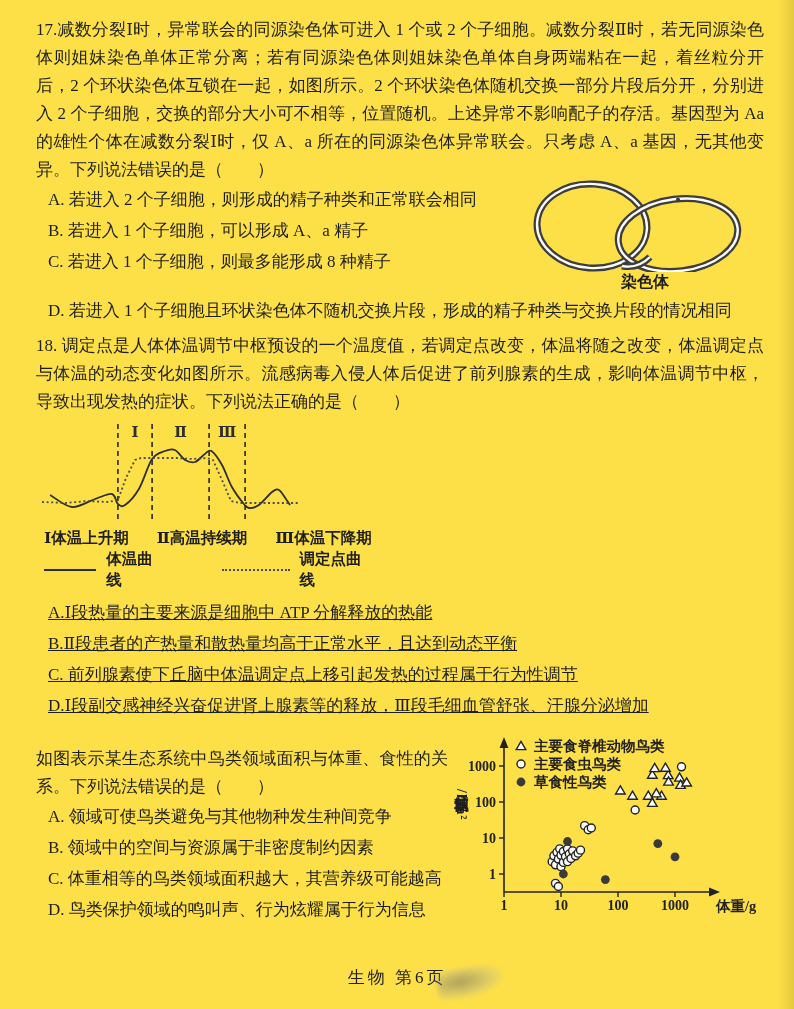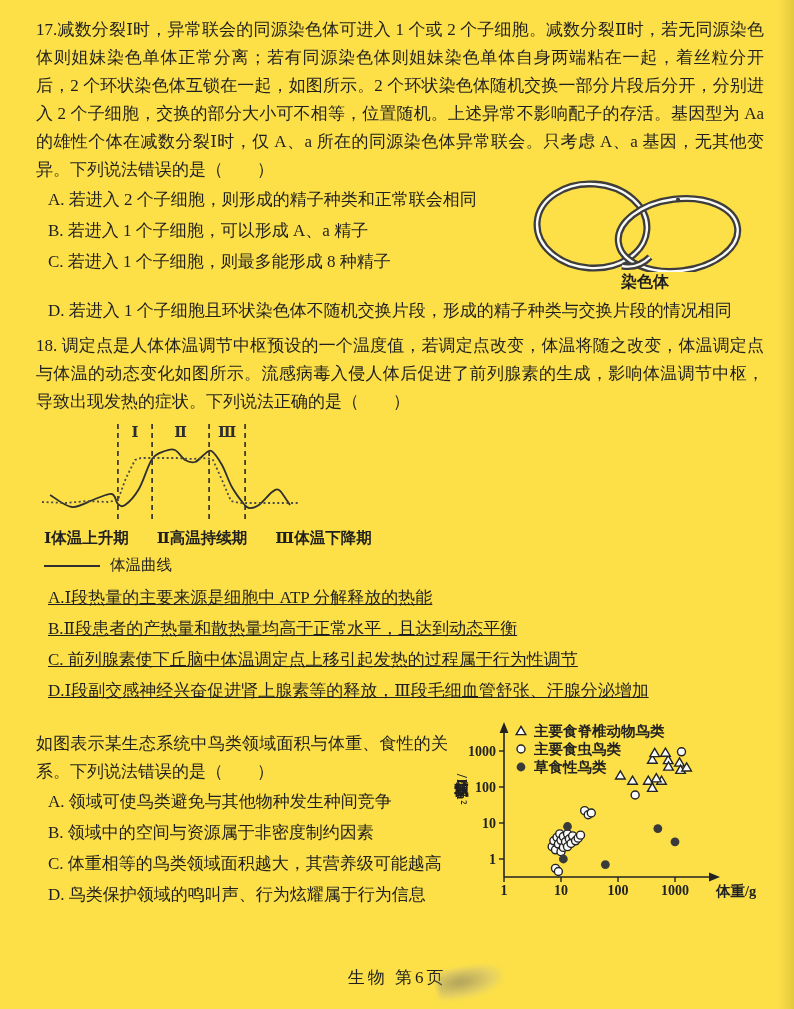--- a/index.html
+++ b/index.html
@@ -11,21 +11,21 @@
   .stem{font-size:17px;line-height:28px;text-align:justify;margin:0;}
   .option{font-size:17px;line-height:31px;white-space:nowrap;margin-left:12px;}
   .q-section{margin:0 0 6px 0;}
   
   .chromo-fig{float:right;width:238px;margin:-4px 0 2px 10px;text-align:center;}
   .chromo-fig figcaption{font-weight:bold;font-size:16px;margin-top:0px;}
   .clear-right{clear:right;}
   
   .temp-fig{margin:6px 0 0 6px;width:330px;}
   .temp-legend-phases{display:flex;gap:28px;font-weight:bold;font-size:15.5px;margin:2px 0 0 2px;align-items:center;}
-  .temp-legend-curves{display:flex;gap:58px;font-weight:normal;font-size:15.5px;margin:6px 0 2px 2px;align-items:center;}
+  .temp-legend-curves{display:flex;gap:58px;font-weight:bold;font-size:15.5px;margin:0 0 2px 2px;align-items:center;}
   .curve-item{display:flex;align-items:center;gap:10px;}
   .sample-solid{display:inline-block;width:56px;border-top:2px solid #2e2e2e;height:0;}
   .sample-dotted{display:inline-block;width:72px;border-top:2px dotted #4a4a4a;height:0;}
   .q18-options{margin-top:6px;text-decoration:underline;}
   
   .q19-row{display:flex;align-items:flex-end;}
   .q19-left{width:412px;flex:none;}
   .q19-fig{flex:1;position:relative;margin-top:2px;}
   .ylabel-vertical{position:absolute;left:4px;top:56px;writing-mode:vertical-rl;
         font-weight:bold;font-size:14px;letter-spacing:1px;}
@@ -88,20 +88,24 @@
         </svg>
       <div class="temp-legend-phases">
         <span><span>Ⅰ</span><span>体温上升期</span></span>
         <span><span>Ⅱ</span><span>高温持续期</span></span>
         <span><span>Ⅲ</span><span>体温下降期</span></span>
       </div>
       <div class="temp-legend-curves">
         <span class="curve-item">
           <span class="sample-solid"></span>
           <span>体温曲线</span>
+        </span>
+        <span class="curve-item">
+          <span class="sample-dotted"></span>
+          <span>调定点曲线</span>
         </span>
       </div>
     </div>
     <div class="q18-options">
       <div class="option">A.Ⅰ段热量的主要来源是细胞中 ATP 分解释放的热能</div>
       <div class="option">B.Ⅱ段患者的产热量和散热量均高于正常水平，且达到动态平衡</div>
       <div class="option">C. 前列腺素使下丘脑中体温调定点上移引起发热的过程属于行为性调节</div>
       <div class="option">D.Ⅰ段副交感神经兴奋促进肾上腺素等的释放，Ⅲ段毛细血管舒张、汗腺分泌增加</div>
     </div>
   </section>

